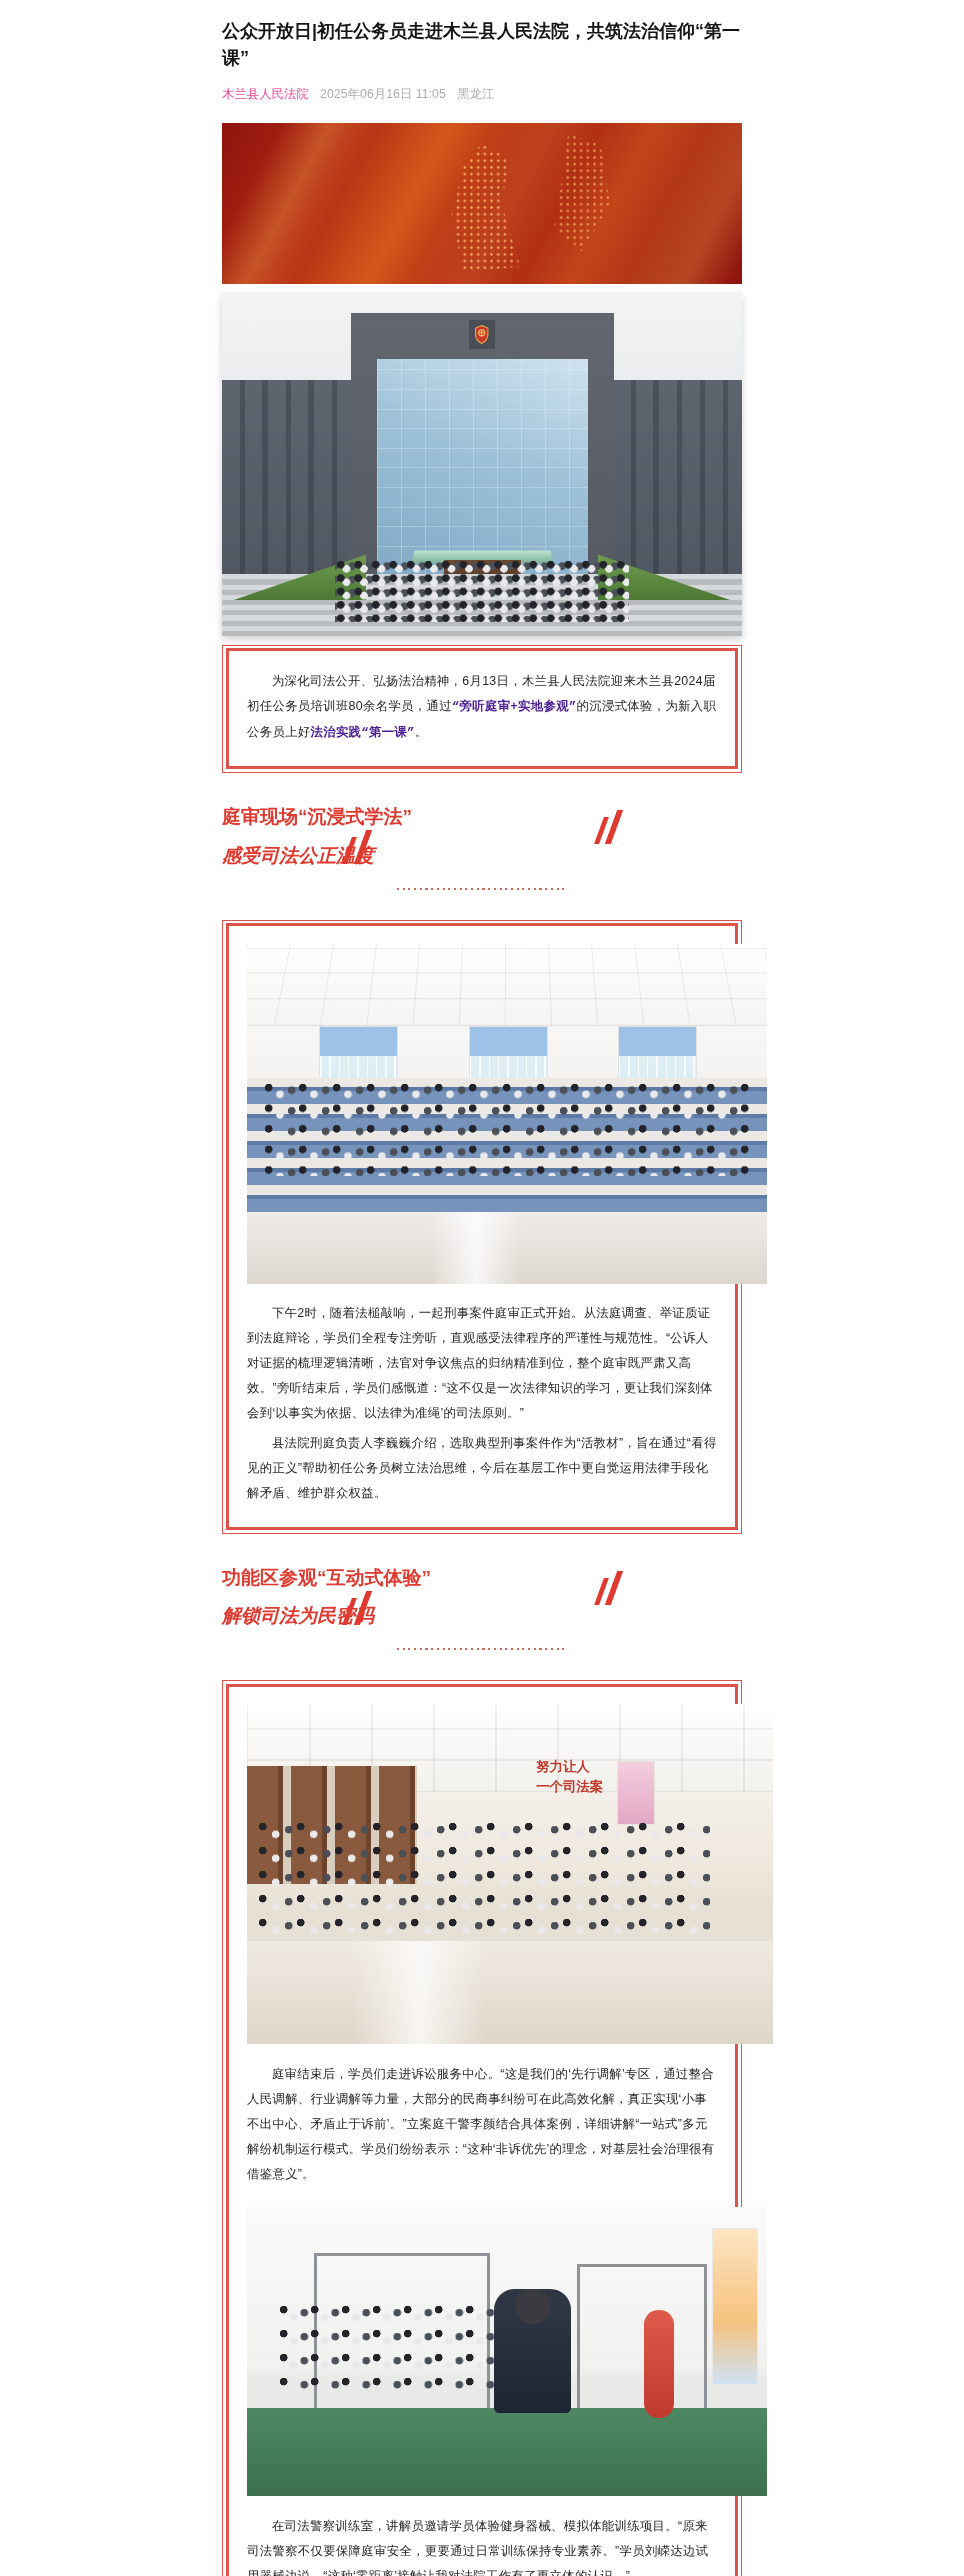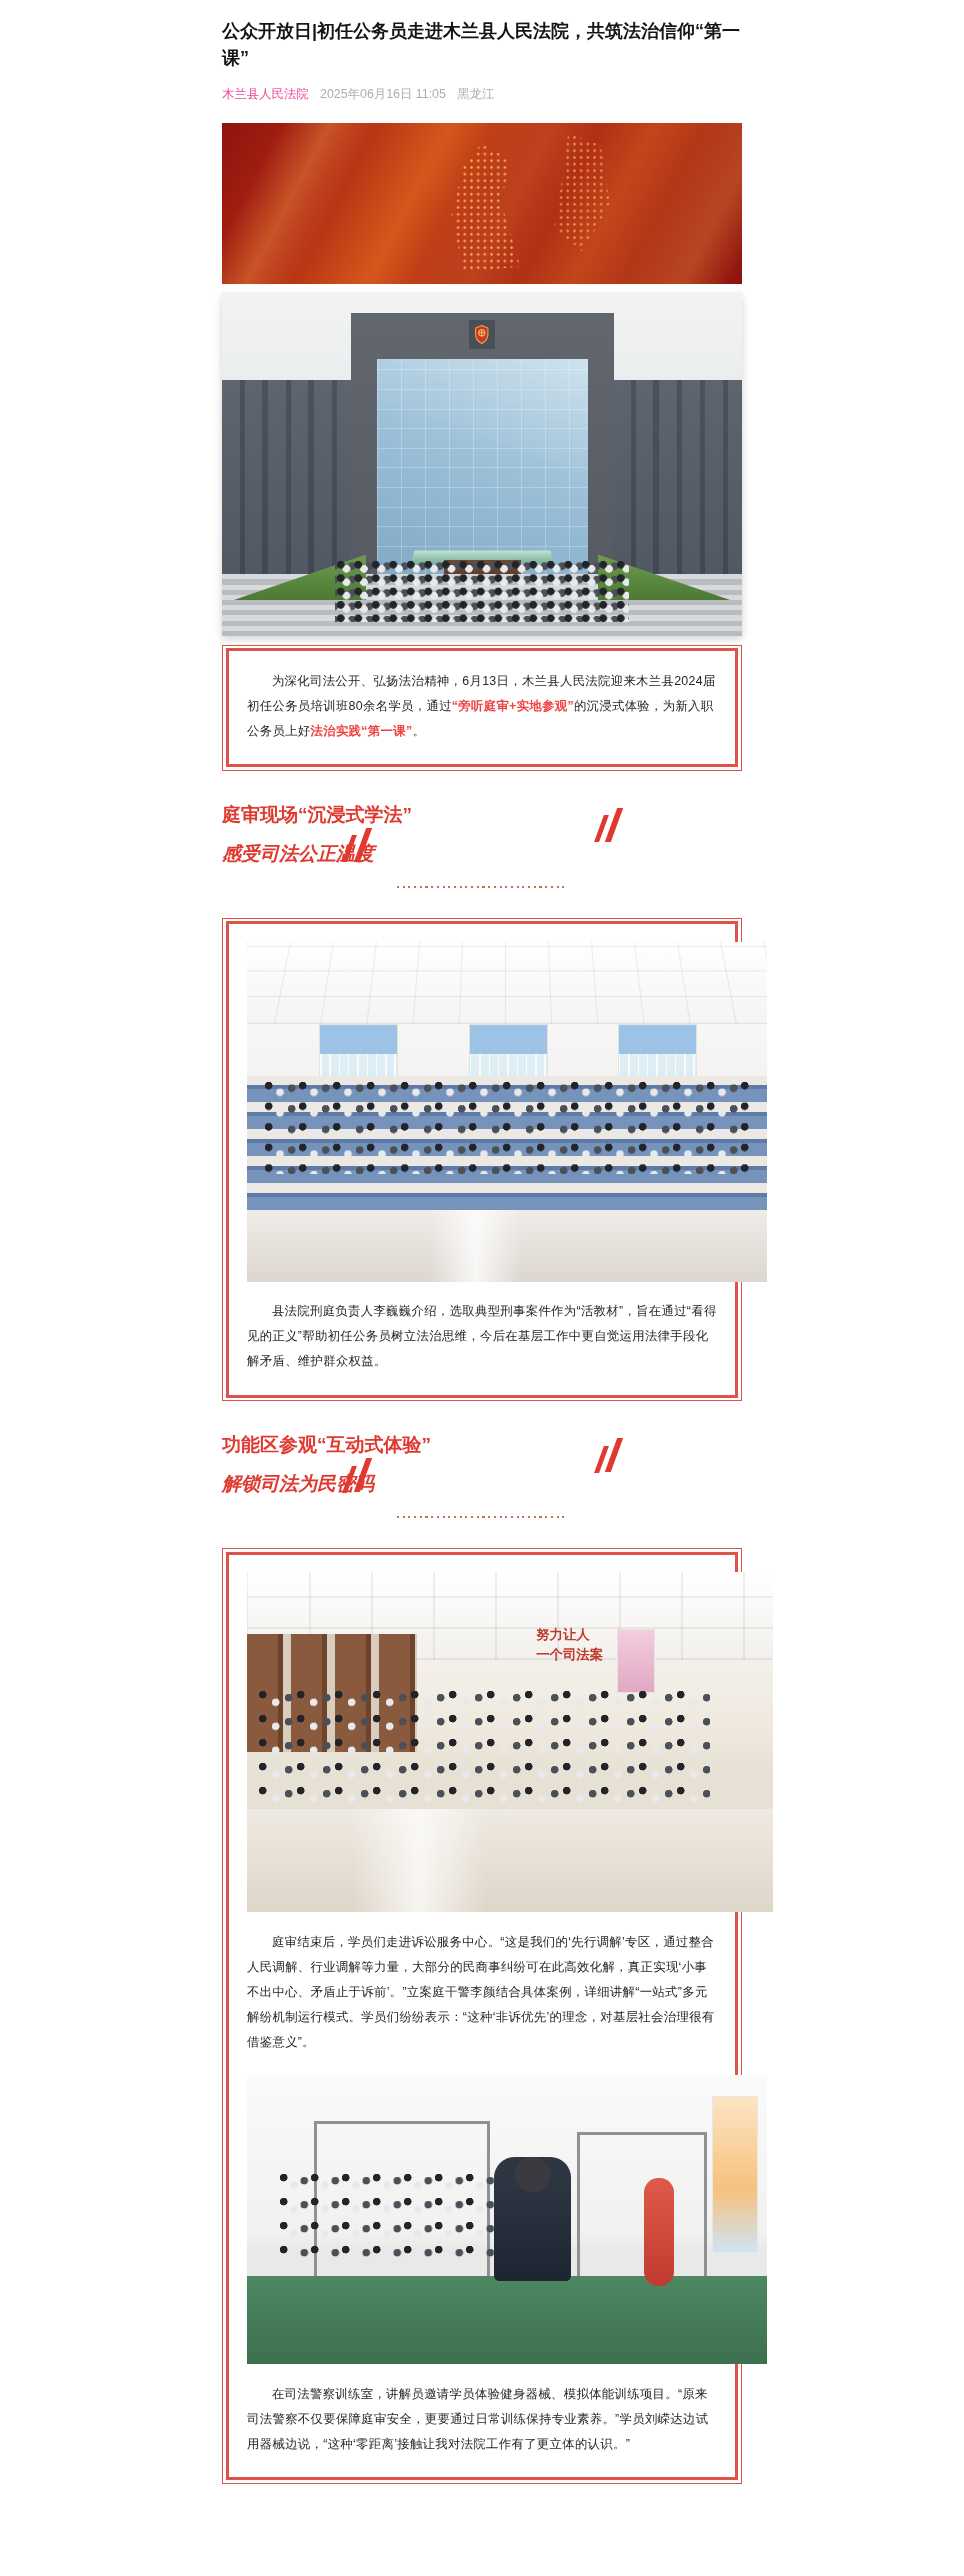--- a/index.html
+++ b/index.html
@@ -51,21 +51,21 @@
   .b-grass{position:absolute;bottom:36px;width:134px;height:46px;background:linear-gradient(#6f9c4e,#4c7a35);}
   .b-grass.left{left:10.3px;clip-path:polygon(0 100%,100% 0,100% 100%);}
   .b-grass.right{right:10.3px;clip-path:polygon(0 0,100% 100%,0 100%);}
   .b-crowd{left:113px;bottom:14.4px;width:294px;height:62px;background-size:17.5px 13.4px,17.5px 13.4px,17.5px 13.4px;background-position:0 0,5.7px 4.1px,11.3px 1.5px;}
 
   
   .redbox{border:1px solid #dd5349;padding:2.6px;margin-top:8.2px;background:#fff;}
   .redbox-inner{border:3.1px solid #dd5349;padding:17.5px 18.5px 20.6px 18.5px;}
   p.body{margin:0;font-size:12.4px;line-height:25px;color:#262626;text-indent:2em;letter-spacing:0.3px;}
   p.body + p.body{margin-top:5.2px;}
-  .red-strong{color:#ef4444;font-weight:700;}
+  .red-strong{color:#4c1d95;font-weight:700;font-family:Liberation Mono, monospace;}
 
   
   .sec-head{position:relative;margin-top:34px;text-align:left;}
   .sec-head .l1,.sec-head .l2{font-size:19px;font-weight:700;color:#e0392f;line-height:1;}
   .sec-head .l2{margin-top:19.6px;font-style:italic;}
   .dotted{width:170px;height:2.1px;margin:23px auto 0 auto;background:repeating-linear-gradient(90deg,#cf6a5f 0 2.1px,transparent 2.1px 5.7px);}
   .slashes{position:absolute;display:flex;gap:8.2px;}
   .slashes i{display:block;background:#e0392f;transform:skewX(-20deg);}
   .slashes .s1{width:4.6px;height:27px;margin-top:7.2px;}
   .slashes .s2{width:5.7px;height:34px;}
@@ -176,20 +176,21 @@
     <div class="redbox-inner">
       <div class="photo courtroom">
         <div class="c-ceiling"></div>
         <div class="c-window" style="left:72px;"></div>
         <div class="c-window" style="left:222px;"></div>
         <div class="c-window" style="left:371px;"></div>
         <div class="c-seats"></div>
         <div class="crowd c-crowd"></div>
         <div class="c-floor"></div>
       </div>
+      <p class="body">下午2时，随着法槌敲响，一起刑事案件庭审正式开始。从法庭调查、举证质证到法庭辩论，学员们全程专注旁听，直观感受法律程序的严谨性与规范性。“公诉人对证据的梳理逻辑清晰，法官对争议焦点的归纳精准到位，整个庭审既严肃又高效。”旁听结束后，学员们感慨道：“这不仅是一次法律知识的学习，更让我们深刻体会到‘以事实为依据、以法律为准绳’的司法原则。”</p>
       <p class="body">县法院刑庭负责人李巍巍介绍，选取典型刑事案件作为“活教材”，旨在通过“看得见的正义”帮助初任公务员树立法治思维，今后在基层工作中更自觉运用法律手段化解矛盾、维护群众权益。</p>
     </div>
   </div>
 
   <div class="sec-head">
     <div class="slashes sl-left">
         <i class="s1"></i>
         <i class="s2"></i>
       </div>
     <div class="slashes sl-right">

